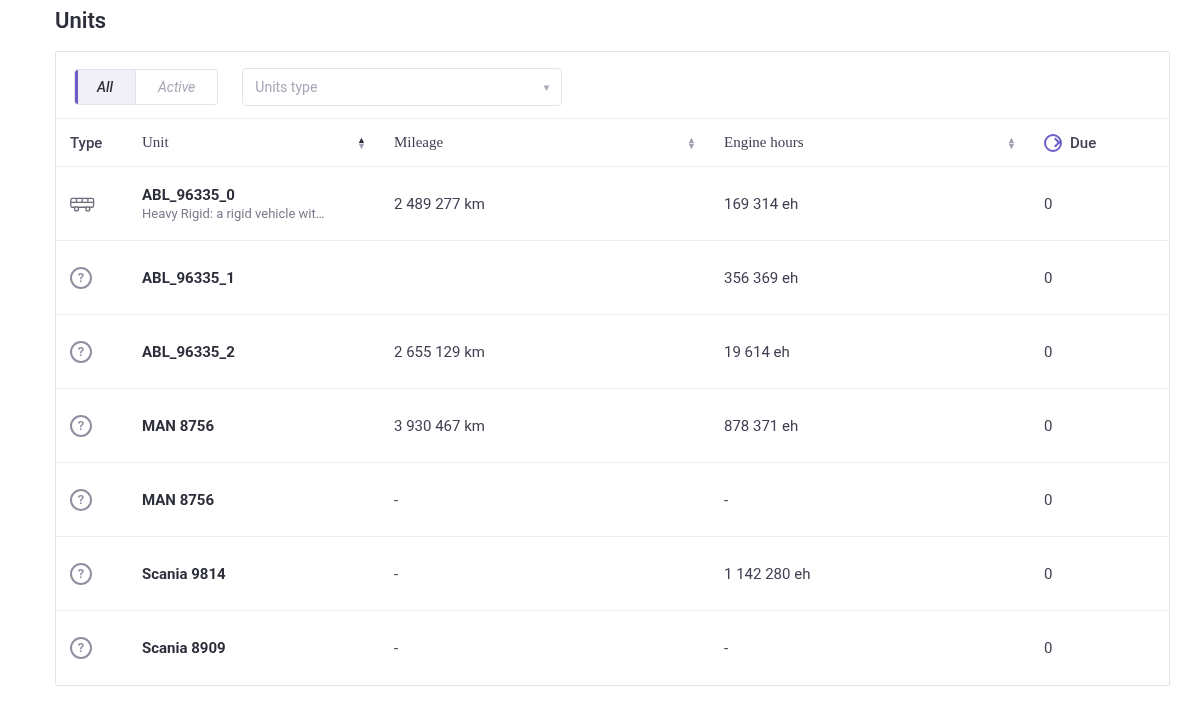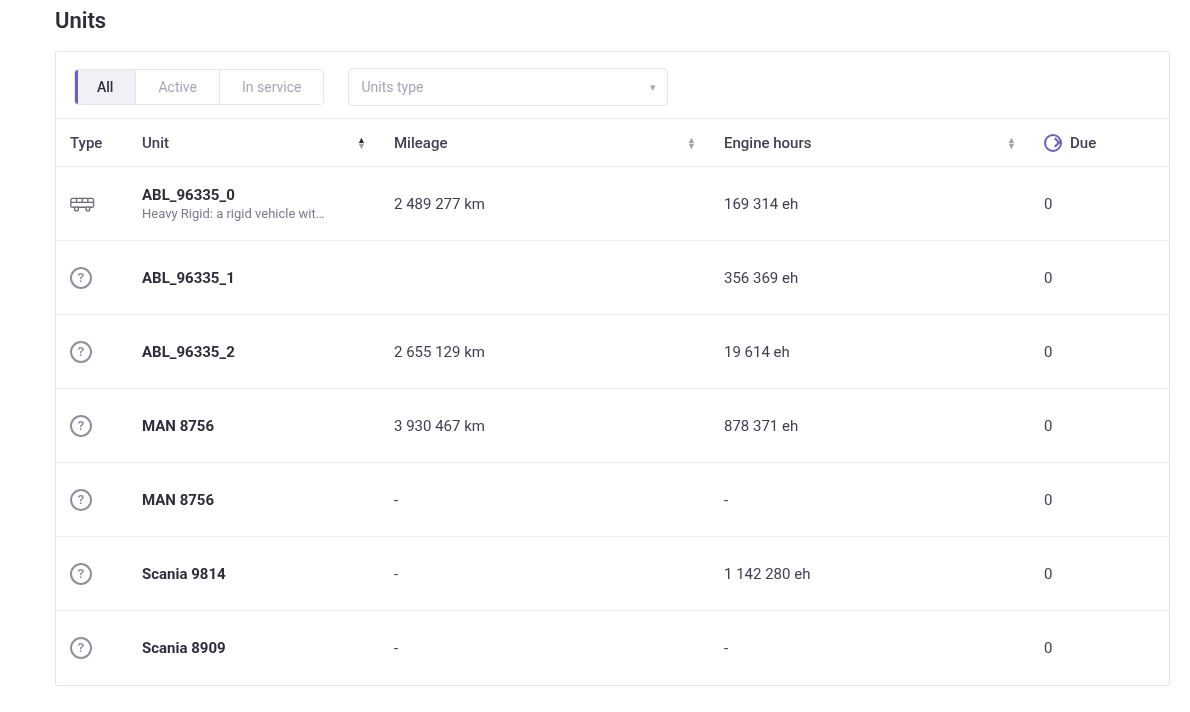--- a/index.html
+++ b/index.html
@@ -2,38 +2,38 @@
 <html><head>
 <meta charset="utf-8">
 <style>
   * { box-sizing: border-box; margin: 0; padding: 0; }
   html, body { width: 1190px; height: 712px; font-family: -apple-system, BlinkMacSystemFont, "Segoe UI", Roboto, Arial, sans-serif; background: #fff; color: #2c2e3a; }
   .page { padding: 8px 16px 16px 16px; margin-left: 35px; }
   .page-title { font-size: 22px; font-weight: 600; color: #2c2e3a; margin-bottom: 18px; margin-left: 4px; }
   .card { border: 1px solid #e3e4ea; border-radius: 2px; background: #fff; margin: 0 4px; position: relative; }
   .controls-row { display: flex; align-items: center; padding: 16px 18px 12px 18px; gap: 24px; }
   .tab-group { display: flex; border: 1px solid #e3e4ea; border-radius: 4px; overflow: hidden; }
-  .tab-item { padding: 9px 22px; font-size: 14px; color: #a6a7b4; background: #fff; cursor: pointer; border-right: 1px solid #e3e4ea; }
+  .tab-item { padding: 9px 22px; font-size: 14px; color: #a6a7b4; background: #fff; cursor: pointer; border-right: 1px solid #e3e4ea; font-style: italic; }
   .tab-item:last-child { border-right: none; }
   .tab-item.active { background: #f1f0f6; color: #2c2e3a; font-weight: 500; position: relative; }
   .tab-item.active::before { content: ""; position: absolute; left: 0; top: 0; bottom: 0; width: 3px; background: #6b5fc7; }
   .select-wrap { position: relative; border: 1px solid #e3e4ea; border-radius: 4px; width: 320px; height: 38px; display: flex; align-items: center; padding: 0 12px; cursor: pointer; }
   .select-placeholder { color: #a6a7b4; font-size: 14px; flex: 1; }
   .select-caret { color: #a6a7b4; font-size: 11px; }
   table.units { width: 100%; border-collapse: collapse; table-layout: fixed; }
   table.units th, table.units td { text-align: left; border-top: 1px solid #eceef2; padding: 0 14px; vertical-align: middle; }
   table.units th { font-weight: 500; color: #3f4152; font-size: 15px; height: 48px; background: #fff; }
   table.units td { height: 74px; font-size: 15px; color: #3f4152; }
   col.c-type { width: 72px; }
   col.c-unit { width: 252px; }
   col.c-mileage { width: 330px; }
   col.c-engine { width: 320px; }
   col.c-due { width: auto; }
   .th-inner { display: flex; align-items: center; gap: 8px; }
-  .th-inner.right-sort { justify-content: space-between; }
+  .th-inner.right-sort { justify-content: space-between; font-family: Liberation Serif, serif; }
   .sort-caret { display: inline-flex; flex-direction: column; line-height: 6px; font-size: 9px; color: #9ea0ad; }
   .sort-caret.active-asc .up { color: #2c2e3a; }
   .due-head { display: flex; align-items: center; gap: 8px; }
   .due-icon { width: 18px; height: 18px; border: 2px solid #6b5fc7; border-radius: 50%; position: relative; display: inline-block; }
   .due-icon::after { content: ""; position: absolute; top: 3px; left: 6px; width: 5px; height: 5px; border-right: 2px solid #6b5fc7; border-bottom: 2px solid #6b5fc7; transform: rotate(-45deg); }
   .unit-name { font-weight: 700; color: #2c2e3a; }
   .unit-sub { font-size: 13px; color: #7a7c8a; margin-top: 2px; white-space: nowrap; overflow: hidden; text-overflow: ellipsis; max-width: 220px; }
   .type-icon { display: inline-flex; align-items: center; justify-content: center; width: 26px; height: 26px; color: #6c6e7c; }
   .bus-svg { width: 26px; height: 18px; }
   .q-icon { width: 22px; height: 22px; border: 2px solid #8e90a0; border-radius: 50%; display: inline-flex; align-items: center; justify-content: center; color: #8e90a0; font-size: 13px; font-weight: 600; }
@@ -45,21 +45,20 @@
 
 <div class="page">
   <div class="page-title">Units</div>
 
   <div class="card">
 
     <div class="controls-row">
       <div class="tab-group">
         <div class="tab-item active">All</div>
         <div class="tab-item">Active</div>
-        <div class="tab-item">In service</div>
       </div>
       <div class="select-wrap">
         <span class="select-placeholder">Units type</span>
         <span class="select-caret">▾</span>
       </div>
     </div>
 
     <table class="units">
       <colgroup>
         <col class="c-type">

